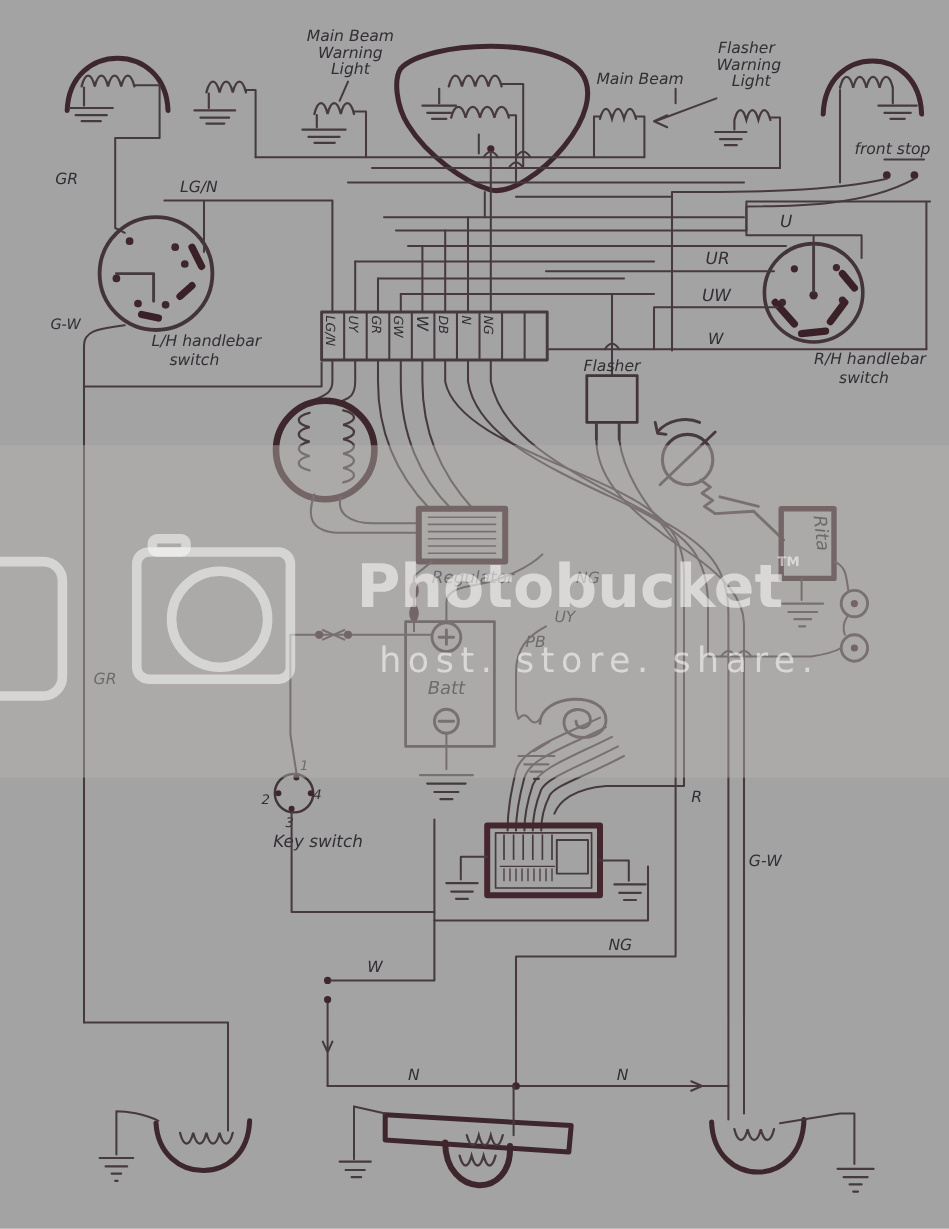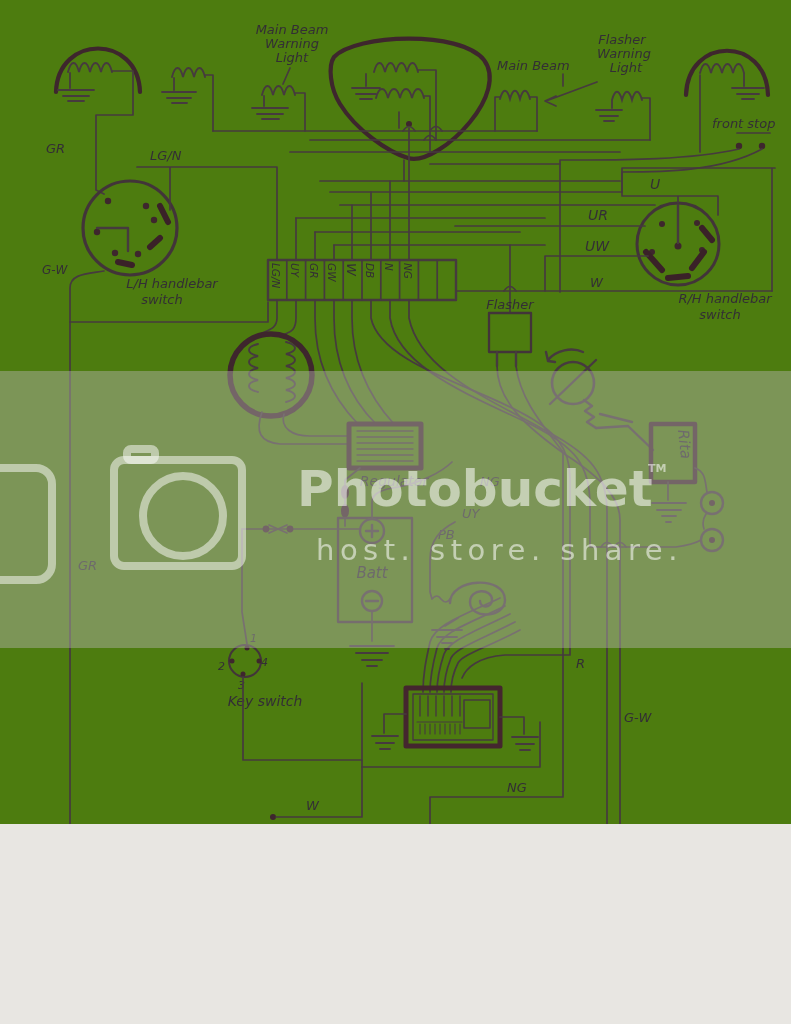--- a/index.html
+++ b/index.html
@@ -1,16 +1,16 @@
 <!DOCTYPE html>
 <html><head>
 <meta charset="utf-8">
 <style>
   html,body{margin:0;padding:0;background:#e8e6e2;}
-  .page{position:relative;width:791px;height:824px;background:#4d7c0f;overflow:hidden;
+  .page{position:relative;width:791px;height:1024px;background:#a3a3a3;overflow:hidden;
         font-family:"DejaVu Sans",sans-serif;}
   svg{position:absolute;left:0;top:0;}
   .w{fill:none;stroke:#463a3e;stroke-width:1.7;stroke-linecap:round;stroke-linejoin:round}
   .w2{fill:none;stroke:#463a3e;stroke-width:2.4;stroke-linecap:round;stroke-linejoin:round}
   .coil{fill:none;stroke:#463a3e;stroke-width:1.9;stroke-linecap:round}
   .comp{fill:none;stroke:#3e262d;stroke-width:4.2;stroke-linecap:round;stroke-linejoin:round}
   .comp2{fill:none;stroke:#423439;stroke-width:2.3;stroke-linecap:round;stroke-linejoin:round}
   .thick{fill:none;stroke:#3a2128;stroke-width:6;stroke-linecap:round}
   .gnd{fill:none;stroke:#463a3e;stroke-width:1.8;stroke-linecap:round}
   .dot{fill:#3e262d;stroke:none}

